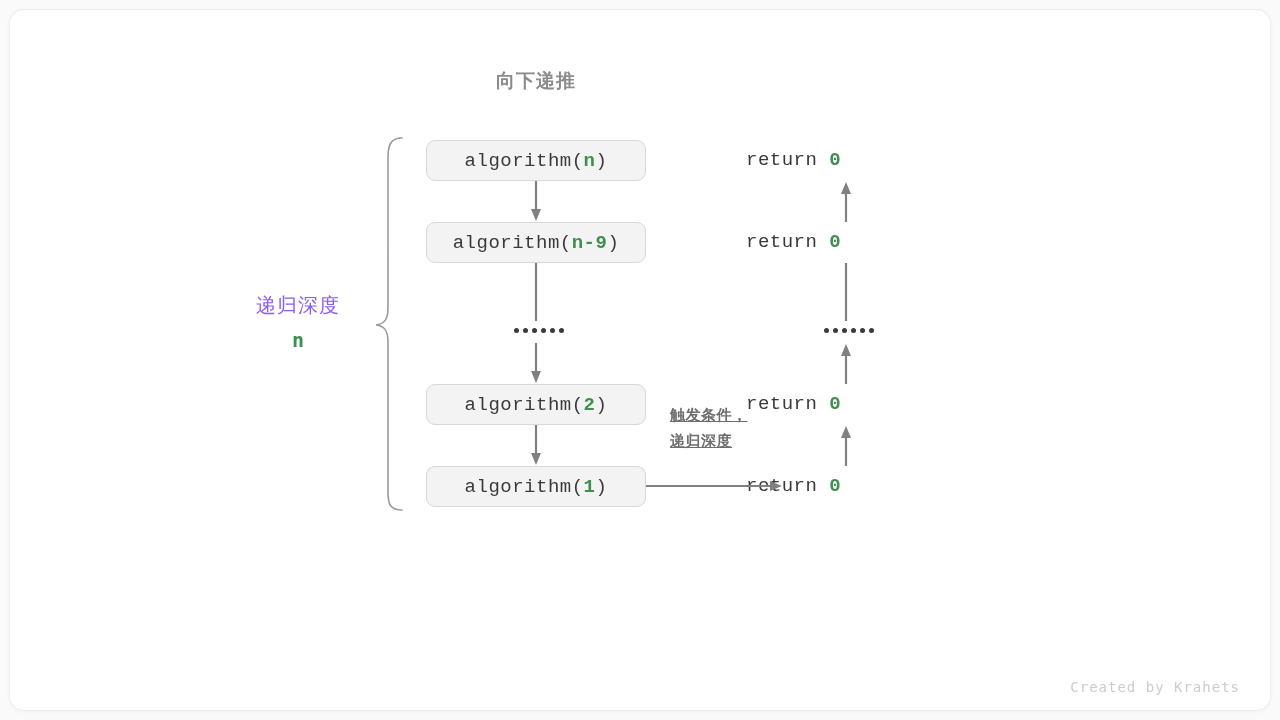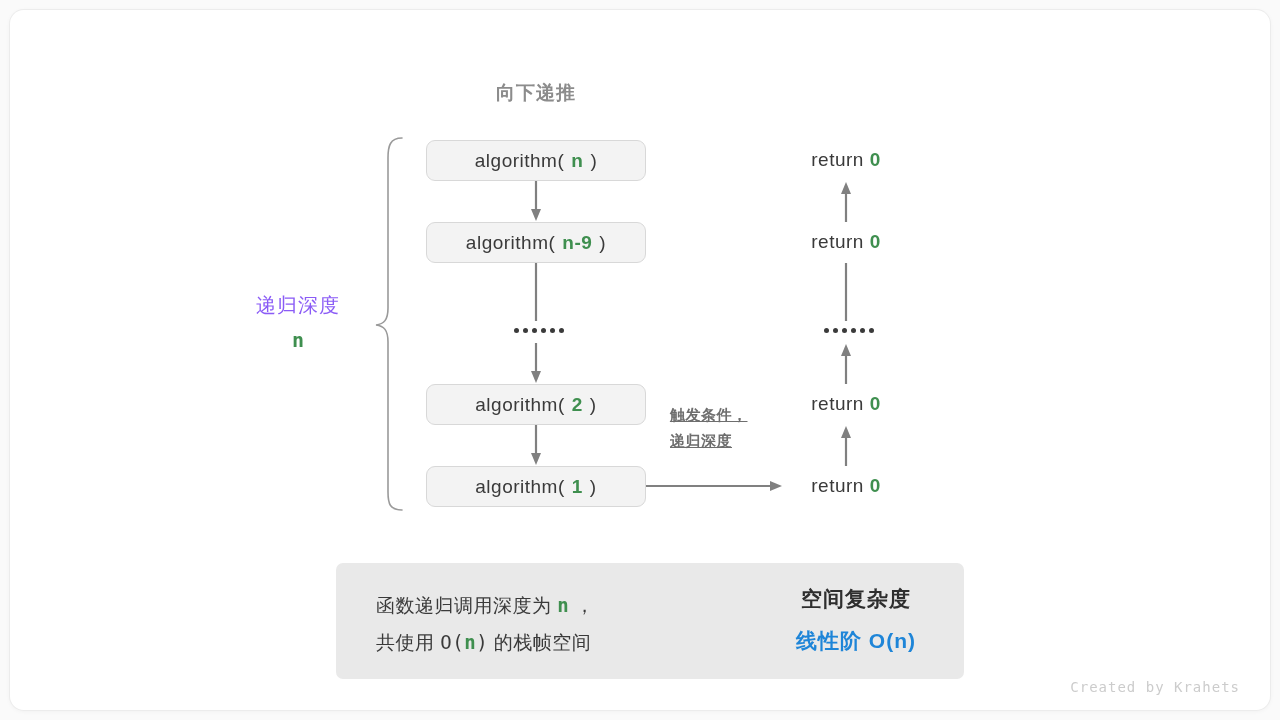--- a/index.html
+++ b/index.html
@@ -18,22 +18,21 @@
     left: 10px;
     top: 10px;
     width: 1260px;
     height: 700px;
     background: #ffffff;
     border-radius: 14px;
     box-shadow: 0 0 0 1px #ececec, 0 1px 5px rgba(0,0,0,0.05);
     overflow: hidden;
   }
   .mono {
-    font-family: Liberation Sans, sans-serif;
-    gap: 7px;
+    font-family: Liberation Mono, monospace;
   }
   .hdr {
     position: absolute;
     font-weight: bold;
     font-size: 19px;
     color: #8c8c8c;
     letter-spacing: 1px;
     white-space: nowrap;
     text-align: center;
   }
@@ -52,21 +51,21 @@
     color: #3a3a3a;
     letter-spacing: 0.5px;
   }
   .call-box .arg { color: #3f8f4f; font-weight: bold; }
   .ret {
     position: absolute;
     font-size: 19px;
     color: #3a3a3a;
     letter-spacing: 0.5px;
     white-space: nowrap;
-    text-align: center;
+    text-align: left;
   }
   .ret .zero { color: #3f8f4f; font-weight: bold; }
   .dots {
     position: absolute;
     display: flex;
     gap: 4px;
     align-items: center;
   }
   .dots i {
     display: block;
@@ -150,21 +149,21 @@
     margin-left: 48px;
   }
   .brace { position: absolute; left: 362px; top: 126px; }
   .side-arrow { position: absolute; left: 636px; top: 466px; }
 </style>
 </head>
 <body>
 
 <div class="card">
 
-  <div class="hdr" style="left:426px; top:58px; width:200px;margin-top:12px;">向下递推</div>
+  <div class="hdr" style="left:426px; top:58px; width:200px;">向下递推</div>
 
   <div class="depth-label" style="left:188px; top:282px; width:200px;">
     <span class="t1">递归深度</span>
     <span class="t2">n</span>
   </div>
 
   <div class="brace">
     <svg width="40" height="376" viewBox="0 0 40 376" fill="none">
       <path d="M30 2 C18 2, 16 10, 16 22 L16 172 C16 184, 12 188, 4 189 C12 190, 16 194, 16 206 L16 356 C16 368, 18 374, 30 374" stroke="#9a9a9a" stroke-width="1.6" fill="none" stroke-linecap="round"></path>
     </svg>
@@ -275,26 +274,15 @@
         <line x1="0" y1="10" x2="126" y2="10" stroke="#808080" stroke-width="2.2"></line>
         <path d="M136 10 L124 5 L124 15 Z" fill="#808080"></path>
       </svg>
   </div>
 
   <div class="cond-label" style="left:660px; top:392px;text-decoration:underline;">
     <div>触发条件，</div>
     <div>递归深度</div>
   </div>
 
-  <div class="summary">
-    <div class="sum-left">
-      <div><span>函数递归调用深度为 </span><span class="g">n</span><span> ，</span></div>
-      <div><span>共使用 </span><span class="m">O(</span><span class="g">n</span><span class="m">)</span><span> 的栈帧空间</span></div>
-    </div>
-
-    <div class="sum-right">
-      <span class="title">空间复杂度</span>
-      <span class="value">线性阶 O(n)</span>
-    </div>
-  </div>
 
   <div class="credit">Created by Krahets</div>
 </div>
 
 </body></html>

